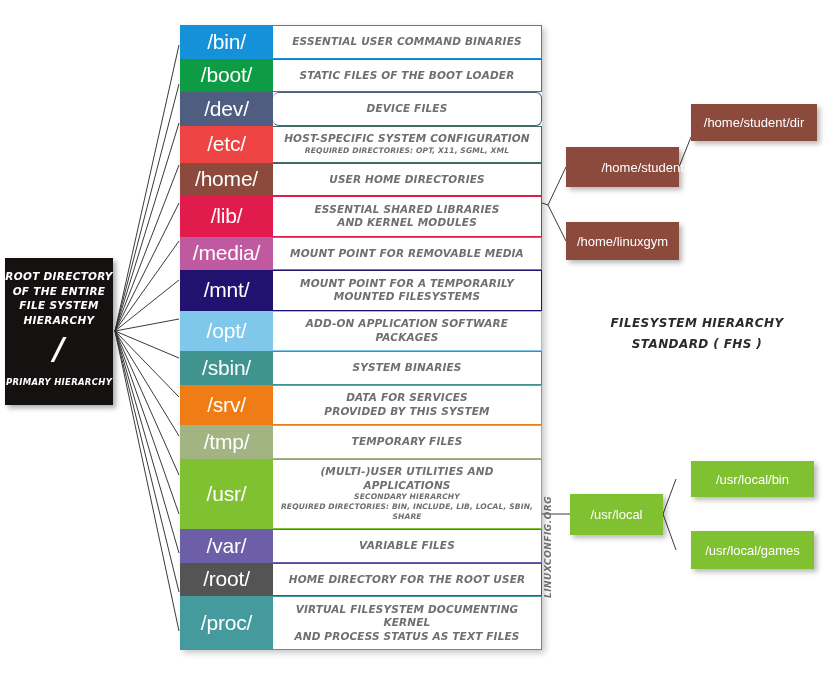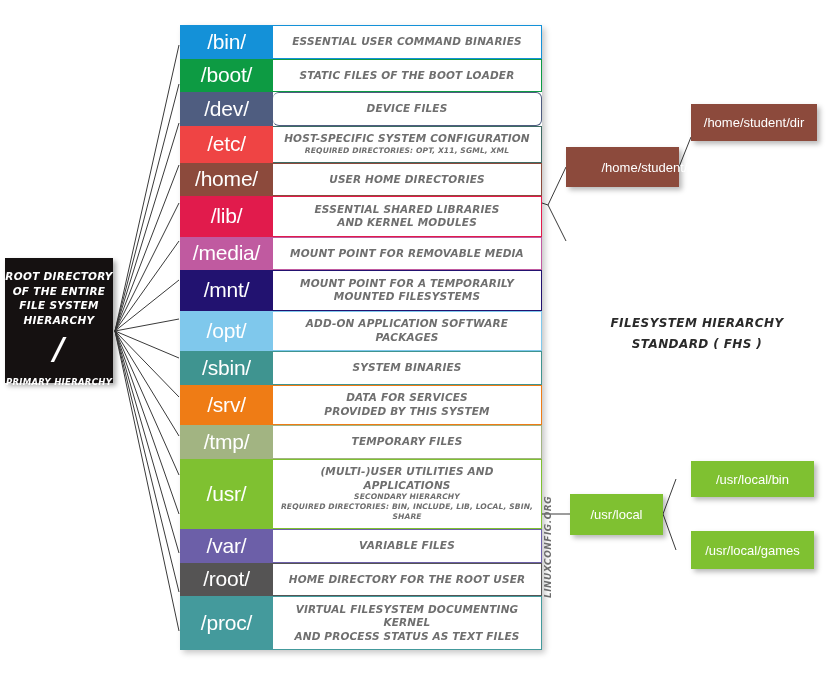--- a/index.html
+++ b/index.html
@@ -29,21 +29,21 @@
     height: 676px;
     pointer-events: none;
   }
 
   
   #root-box {
     position: absolute;
     left: 5px;
     top: 258px;
     width: 108px;
-    height: 125px;
+    height: 147px;
     background: #151111;
     box-shadow: 3px 3px 5px rgba(0,0,0,0.33);
     display: flex;
     flex-direction: column;
     align-items: center;
     justify-content: flex-start;
     padding-top: 11px;
     box-sizing: border-box;
   }
   #root-box .rb-line {
@@ -342,20 +342,23 @@
         </div>
       </div>
     </div>
 
   <div class="branch-box branch-home" style="left:566px; top:147px; width:113px; height:40px;padding-left:44px;">
     <span>/home/student/</span>
   </div>
   <div class="branch-box branch-home" style="left:691px; top:104px; width:126px; height:37px;">
     <span>/home/student/dir</span>
   </div>
+  <div class="branch-box branch-home" style="left:566px; top:222px; width:113px; height:38px;">
+    <span>/home/linuxgym</span>
+  </div>
 
   <div class="branch-box branch-usr" style="left:570px; top:494px; width:93px; height:41px;">
     <span>/usr/local</span>
   </div>
   <div class="branch-box branch-usr" style="left:691px; top:461px; width:123px; height:36px;">
     <span>/usr/local/bin</span>
   </div>
   <div class="branch-box branch-usr" style="left:691px; top:531px; width:123px; height:38px;">
     <span>/usr/local/games</span>
   </div>

